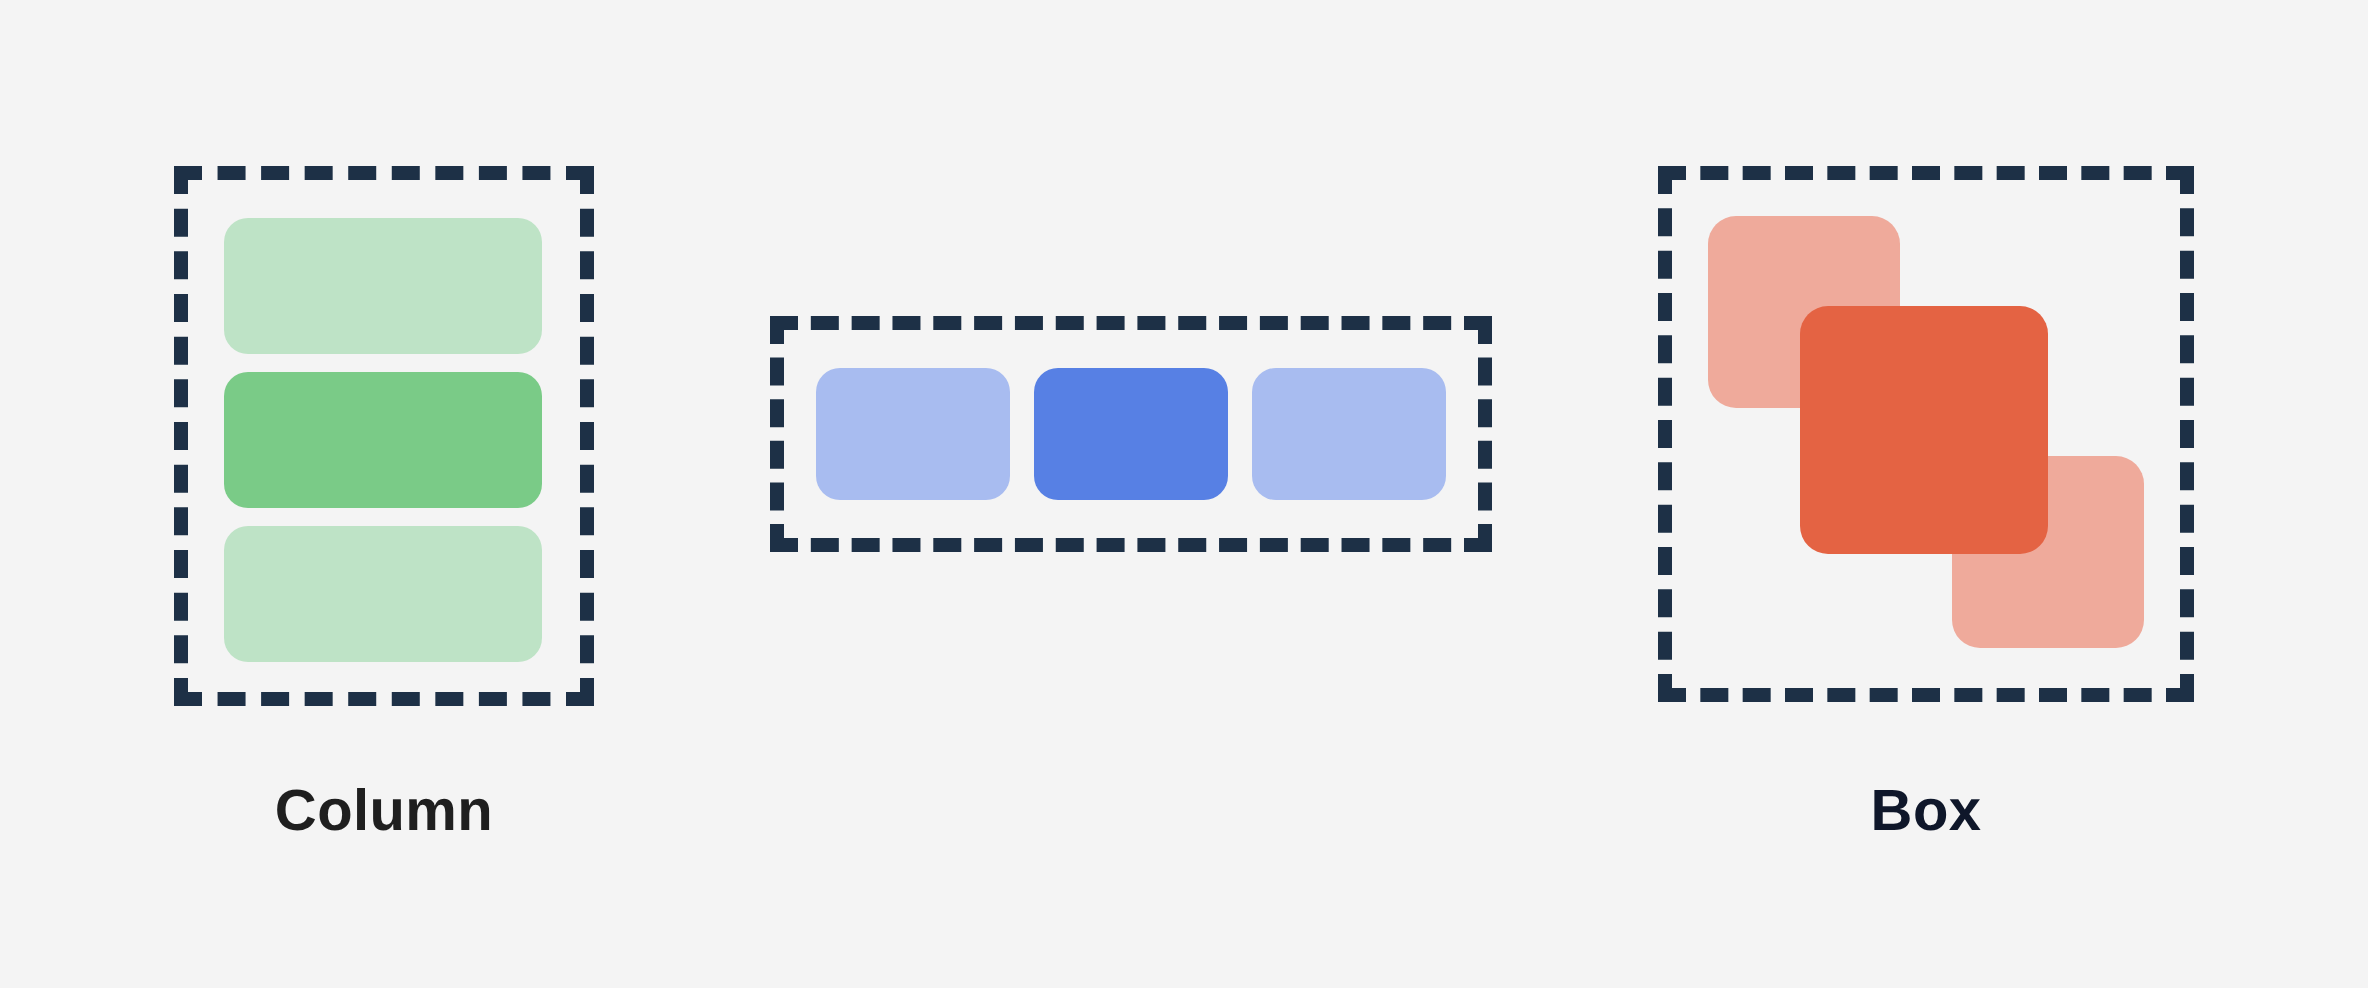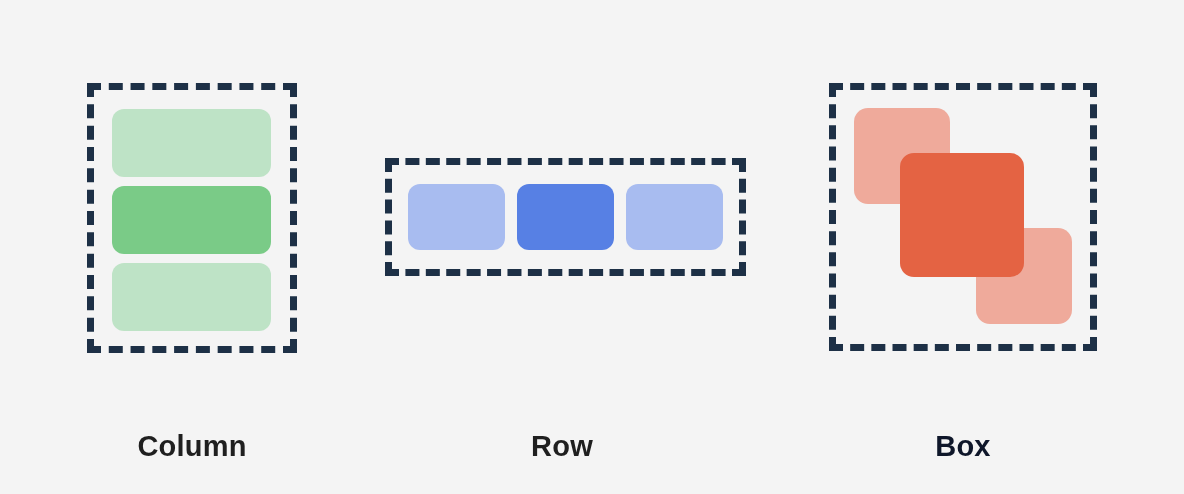--- a/index.html
+++ b/index.html
@@ -115,21 +115,21 @@
   #box-item-bottom {
     left: 147px;
     top: 145px;
     width: 96px;
     height: 96px;
   }
 
   
   .caption {
     position: absolute;
-    top: 426px;
+    top: 386px;
     text-align: center;
     font-size: 29px;
     font-weight: bold;
     color: #1F1F1F;
     letter-spacing: 0.2px;
     line-height: 40px;
     white-space: nowrap;
   }
   #caption-column { left: 42px;  width: 300px; }
   #caption-row    { left: 412px; width: 300px; }
@@ -147,21 +147,20 @@
     <div class="col-item" id="col-item-3" style="background: rgb(190, 227, 198);"></div>
   </div>
   <div class="caption" id="caption-column" style="color: rgb(31, 31, 31);">Column</div>
 
   <div class="panel" id="row-panel">
     <div class="frame" id="row-frame" style="border-color: rgb(29, 48, 70); border-width: 7px; border-style: dashed;"></div>
     <div class="row-item" id="row-item-1" style="background: rgb(168, 188, 240);"></div>
     <div class="row-item" id="row-item-2" style="background: rgb(87, 128, 228);"></div>
     <div class="row-item" id="row-item-3" style="background: rgb(168, 188, 240);"></div>
   </div>
-  <div class="caption" id="caption-row" style="color: rgb(31, 31, 31);">Row</div>
 
   <div class="panel" id="box-panel">
     <div class="frame" id="box-frame" style="border-color: rgb(29, 48, 70); border-width: 7px; border-style: dashed;"></div>
     <div class="box-item" id="box-item-back" style="background: rgb(239, 170, 155);"></div>
     <div class="box-item" id="box-item-bottom" style="background: rgb(239, 170, 155);"></div>
     <div class="box-item" id="box-item-front" style="background: rgb(228, 99, 67);"></div>
   </div>
   <div class="caption" id="caption-box" style="color: #0f172a;">Box</div>
 
 </div>

